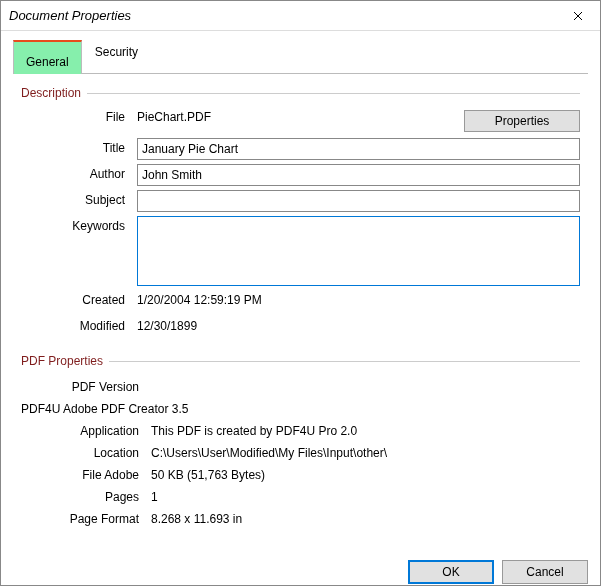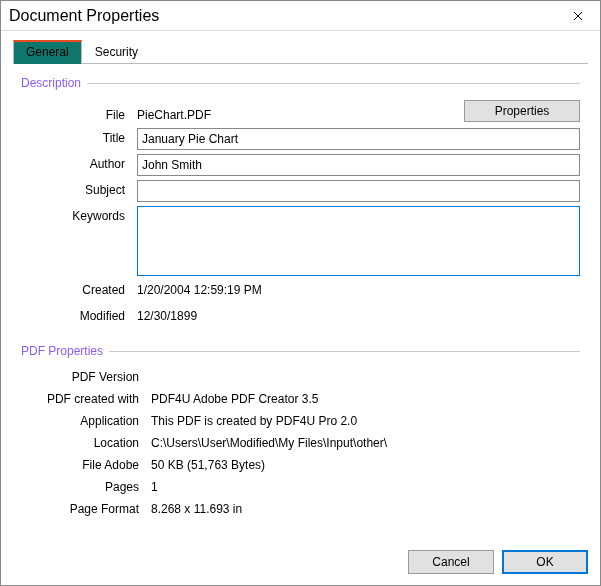--- a/index.html
+++ b/index.html
@@ -20,21 +20,21 @@
   }
   .titlebar {
     height: 30px;
     display: flex;
     align-items: center;
     justify-content: space-between;
     padding: 0 0 0 8px;
     border-bottom: 1px solid #ddd;
     background: #fff;
   }
-  .titlebar .title { font-size: 16px; }
+  .titlebar .title { font-size: 13px; font-style: italic; }
   .titlebar .close {
     width: 45px;
     height: 29px;
     display: flex;
     align-items: center;
     justify-content: center;
     font-size: 13px;
     font-family: Arial, sans-serif;
   }
   .content {
@@ -52,38 +52,38 @@
     padding: 4px 12px 5px 12px;
     border: 1px solid transparent;
     border-bottom: none;
     position: relative;
     top: 1px;
     cursor: default;
   }
   .tab.active {
     border-color: #bbb;
     border-top: 2px solid #e74c1c;
-    background: #0f766e;
-    padding-top: 3px;
+    background: #86efac;
+    padding-top: 13px;
   }
   .tab-body {
     flex: 1;
     padding: 12px 8px 4px 8px;
   }
   .group {
     margin-bottom: 16px;
   }
   .group-header {
     display: flex;
     align-items: center;
     margin-bottom: 10px;
   }
   .group-header .label {
     padding-right: 6px;
-    color: #8b5cf6;
+    color: #7f1d1d;
   }
   .group-header .line {
     flex: 1;
     height: 1px;
     background: #ccc;
   }
   .row {
     display: flex;
     align-items: flex-start;
     margin-bottom: 4px;
@@ -129,21 +129,21 @@
   .btn {
     height: 22px;
     padding: 0 14px;
     border: 1px solid #999;
     background: #e1e1e1;
     font: inherit;
     cursor: default;
   }
   .file-row {
     display: flex;
-    align-items: flex-end;
+    align-items: flex-start;
     margin-bottom: 6px;
   }
   .file-row .lbl {
     width: 116px;
     text-align: right;
     padding-right: 12px;
   }
   .file-row .filename {
     flex: 1;
   }
@@ -234,21 +234,20 @@
       <div class="group pdfprops">
         <div class="group-header">
           <span class="label">PDF Properties</span>
           <div class="line"></div>
         </div>
 
         <div class="row">
           <div class="lbl2">PDF Version</div>
         </div>
         <div class="row">
-          <div class="lbl2">PDF created with</div>
           <div class="val2">PDF4U Adobe PDF Creator 3.5</div>
         </div>
         <div class="row">
           <div class="lbl2">Application</div>
           <div class="val2">This PDF is created by PDF4U Pro 2.0</div>
         </div>
         <div class="row">
           <div class="lbl2">Location</div>
           <div class="val2">C:\Users\User\Modified\My Files\Input\other\</div>
         </div>
@@ -263,16 +262,16 @@
         <div class="row">
           <div class="lbl2">Page Format</div>
           <div class="val2">8.268 x 11.693 in</div>
         </div>
       </div>
 
     </div>
   </div>
 
   <div class="footer">
+    <button class="btn default">OK</button>
     <button class="btn">Cancel</button>
-    <button class="btn default">OK</button>
   </div>
 </div>
 
 </body></html>

